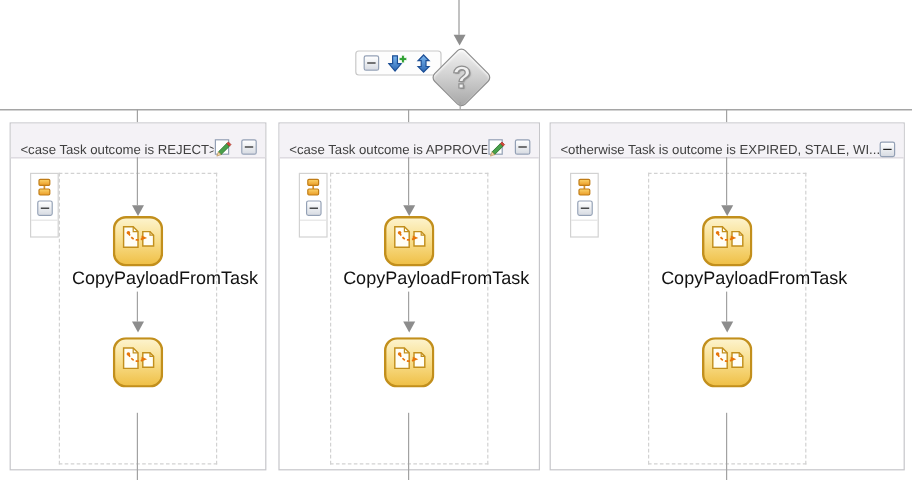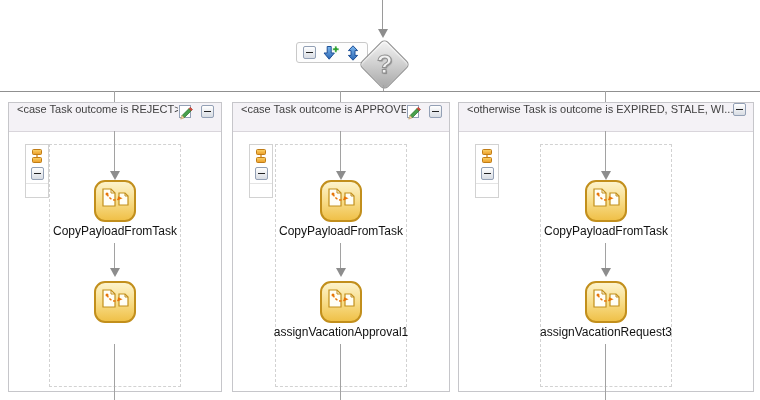--- a/index.html
+++ b/index.html
@@ -22,39 +22,39 @@
   .btn-minus{width:13px;height:13px;box-sizing:border-box;border:1px solid #93a0b5;border-radius:2px;background:linear-gradient(#ffffff,#d8dce3);display:flex;align-items:center;justify-content:center;}
   .btn-minus::after{content:"";width:7px;height:1px;background:#222;}
   .diamond{position:absolute;left:366px;top:46px;width:35px;height:35px;transform:rotate(45deg);background:linear-gradient(135deg,#f4f4f4 0%,#cfcfcf 50%,#a5a5a5 100%);border:1px solid #8d8d8d;border-radius:5px;display:flex;align-items:center;justify-content:center;box-shadow:inset 1px 1px 2px rgba(255,255,255,.85);}
   .qmark{transform:rotate(-45deg);font-size:26px;font-weight:bold;color:#f1f1f1;-webkit-text-stroke:1px #8f8f8f;text-shadow:1px 1px 1px rgba(90,90,90,.55);}
 
   
   .case{position:absolute;top:102px;height:290px;background:#fff;border:1px solid #c6c6ca;box-sizing:border-box;}
   .case1{left:8px;width:214px;}
   .case2{left:232px;width:218px;}
   .case3{left:458px;width:296px;}
-  .case-header{position:absolute;top:0;left:0;right:0;height:28px;background:#f4f2f6;border-bottom:1px solid #d9d5db;display:flex;align-items:flex-start;}
+  .case-header{position:absolute;top:0;left:0;right:0;height:28px;background:#f4f2f6;border-bottom:1px solid #d9d5db;display:flex;align-items:flex-end;}
   .case-title{font-size:11px;color:#3f3f3f;padding-left:8px;white-space:nowrap;overflow:hidden;flex:1;}
   .hdr-icons{display:flex;align-items:center;gap:7px;padding-right:7px;flex:none;}
 
   .mini-toolbar{position:absolute;left:16px;top:41px;width:24px;height:54px;background:#fff;border:1px solid #d2d2d2;box-sizing:border-box;display:flex;flex-direction:column;align-items:center;padding-top:3px;gap:3px;}
   .mini-toolbar::after{content:"";position:absolute;left:0;right:0;top:38px;height:1px;background:#e4e4e4;}
 
   .dropzone{position:absolute;left:50%;transform:translateX(-50%);top:41px;width:132px;height:243px;border:1px dashed #d2d2d2;box-sizing:border-box;}
 
   .vline{position:absolute;left:calc(50% - 1px);width:1px;background:#a2a2a2;}
   .a1{top:28px;height:40px;}
   .a2{top:140px;height:25px;}
   .tail{top:241px;height:59px;z-index:5;}
   .h1{left:calc(50% - 5px);top:68px;}
   .h2{left:calc(50% - 5px);top:165px;}
   .act{position:absolute;left:calc(50% - 21px);}
   .act1{top:77px;}
   .act2{top:178px;}
-  .lbl{position:absolute;left:calc(50% - 100px);width:200px;text-align:center;font-size:12px;color:#121212;}
+  .lbl{position:absolute;left:calc(50% - 100px);width:200px;text-align:right;font-size:15px;color:#121212;}
   .l1{top:121px;}
   .l2{top:222px;}
 </style>
 </head>
 <body>
 
 <svg width="0" height="0" style="position:absolute" aria-hidden="true">
   <defs>
     <linearGradient id="gAssign" x1="0" y1="0" x2="0" y2="1">
       <stop offset="0" stop-color="#fdf4cf"></stop>
@@ -177,21 +177,20 @@
     <div class="ahead h1"></div>
     <svg class="act act1" width="42" height="42" viewBox="0 0 42 42">
         <use href="#assignIcon"></use>
       </svg>
     <div class="lbl l1">CopyPayloadFromTask</div>
     <div class="vline a2"></div>
     <div class="ahead h2"></div>
     <svg class="act act2" width="42" height="42" viewBox="0 0 42 42">
         <use href="#assignIcon"></use>
       </svg>
-    <div class="lbl l2">assignVacationApproval1</div>
     <div class="vline tail"></div>
   </div>
 
   <div class="case case3">
     <div class="case-header">
       <span class="case-title">&lt;otherwise Task is outcome is EXPIRED, STALE, WI...&gt;</span>
       <span class="hdr-icons">
         <span class="btn-minus"></span>
       </span>
     </div>
@@ -206,17 +205,16 @@
     <div class="ahead h1"></div>
     <svg class="act act1" width="42" height="42" viewBox="0 0 42 42">
         <use href="#assignIcon"></use>
       </svg>
     <div class="lbl l1">CopyPayloadFromTask</div>
     <div class="vline a2"></div>
     <div class="ahead h2"></div>
     <svg class="act act2" width="42" height="42" viewBox="0 0 42 42">
         <use href="#assignIcon"></use>
       </svg>
-    <div class="lbl l2">assignVacationRequest3</div>
     <div class="vline tail"></div>
   </div>
 
 </div>
 
 </body></html>

